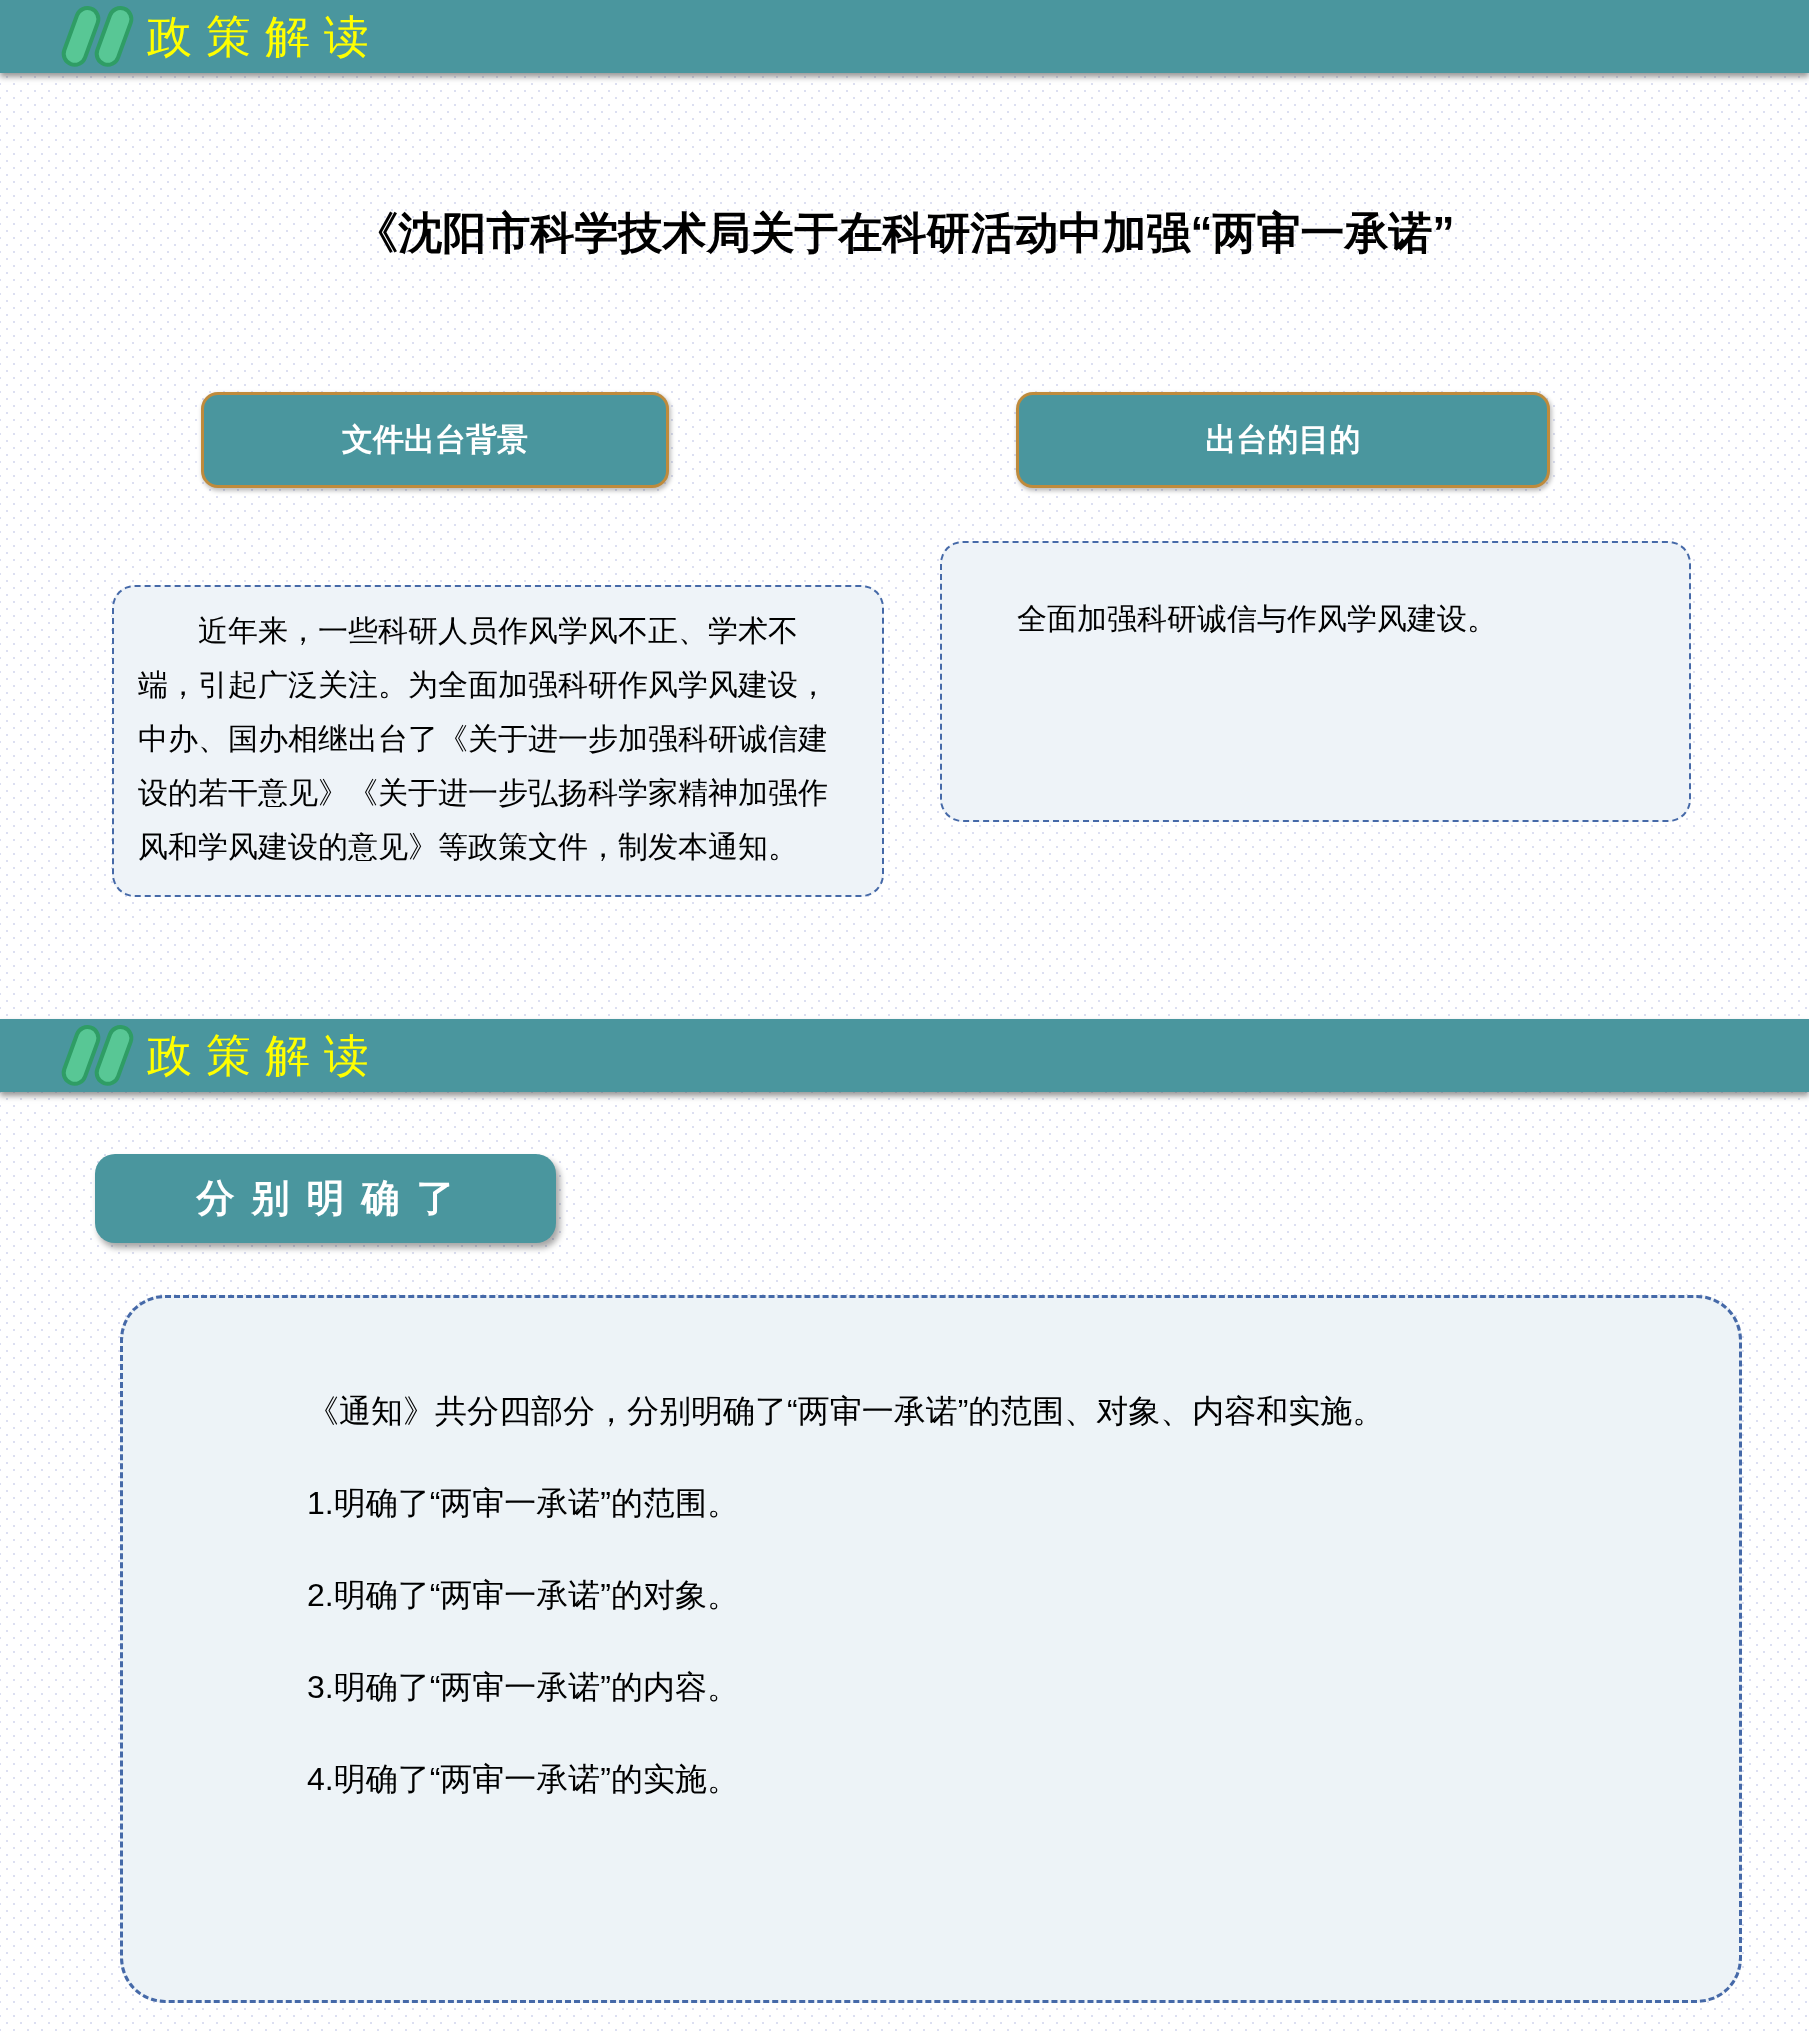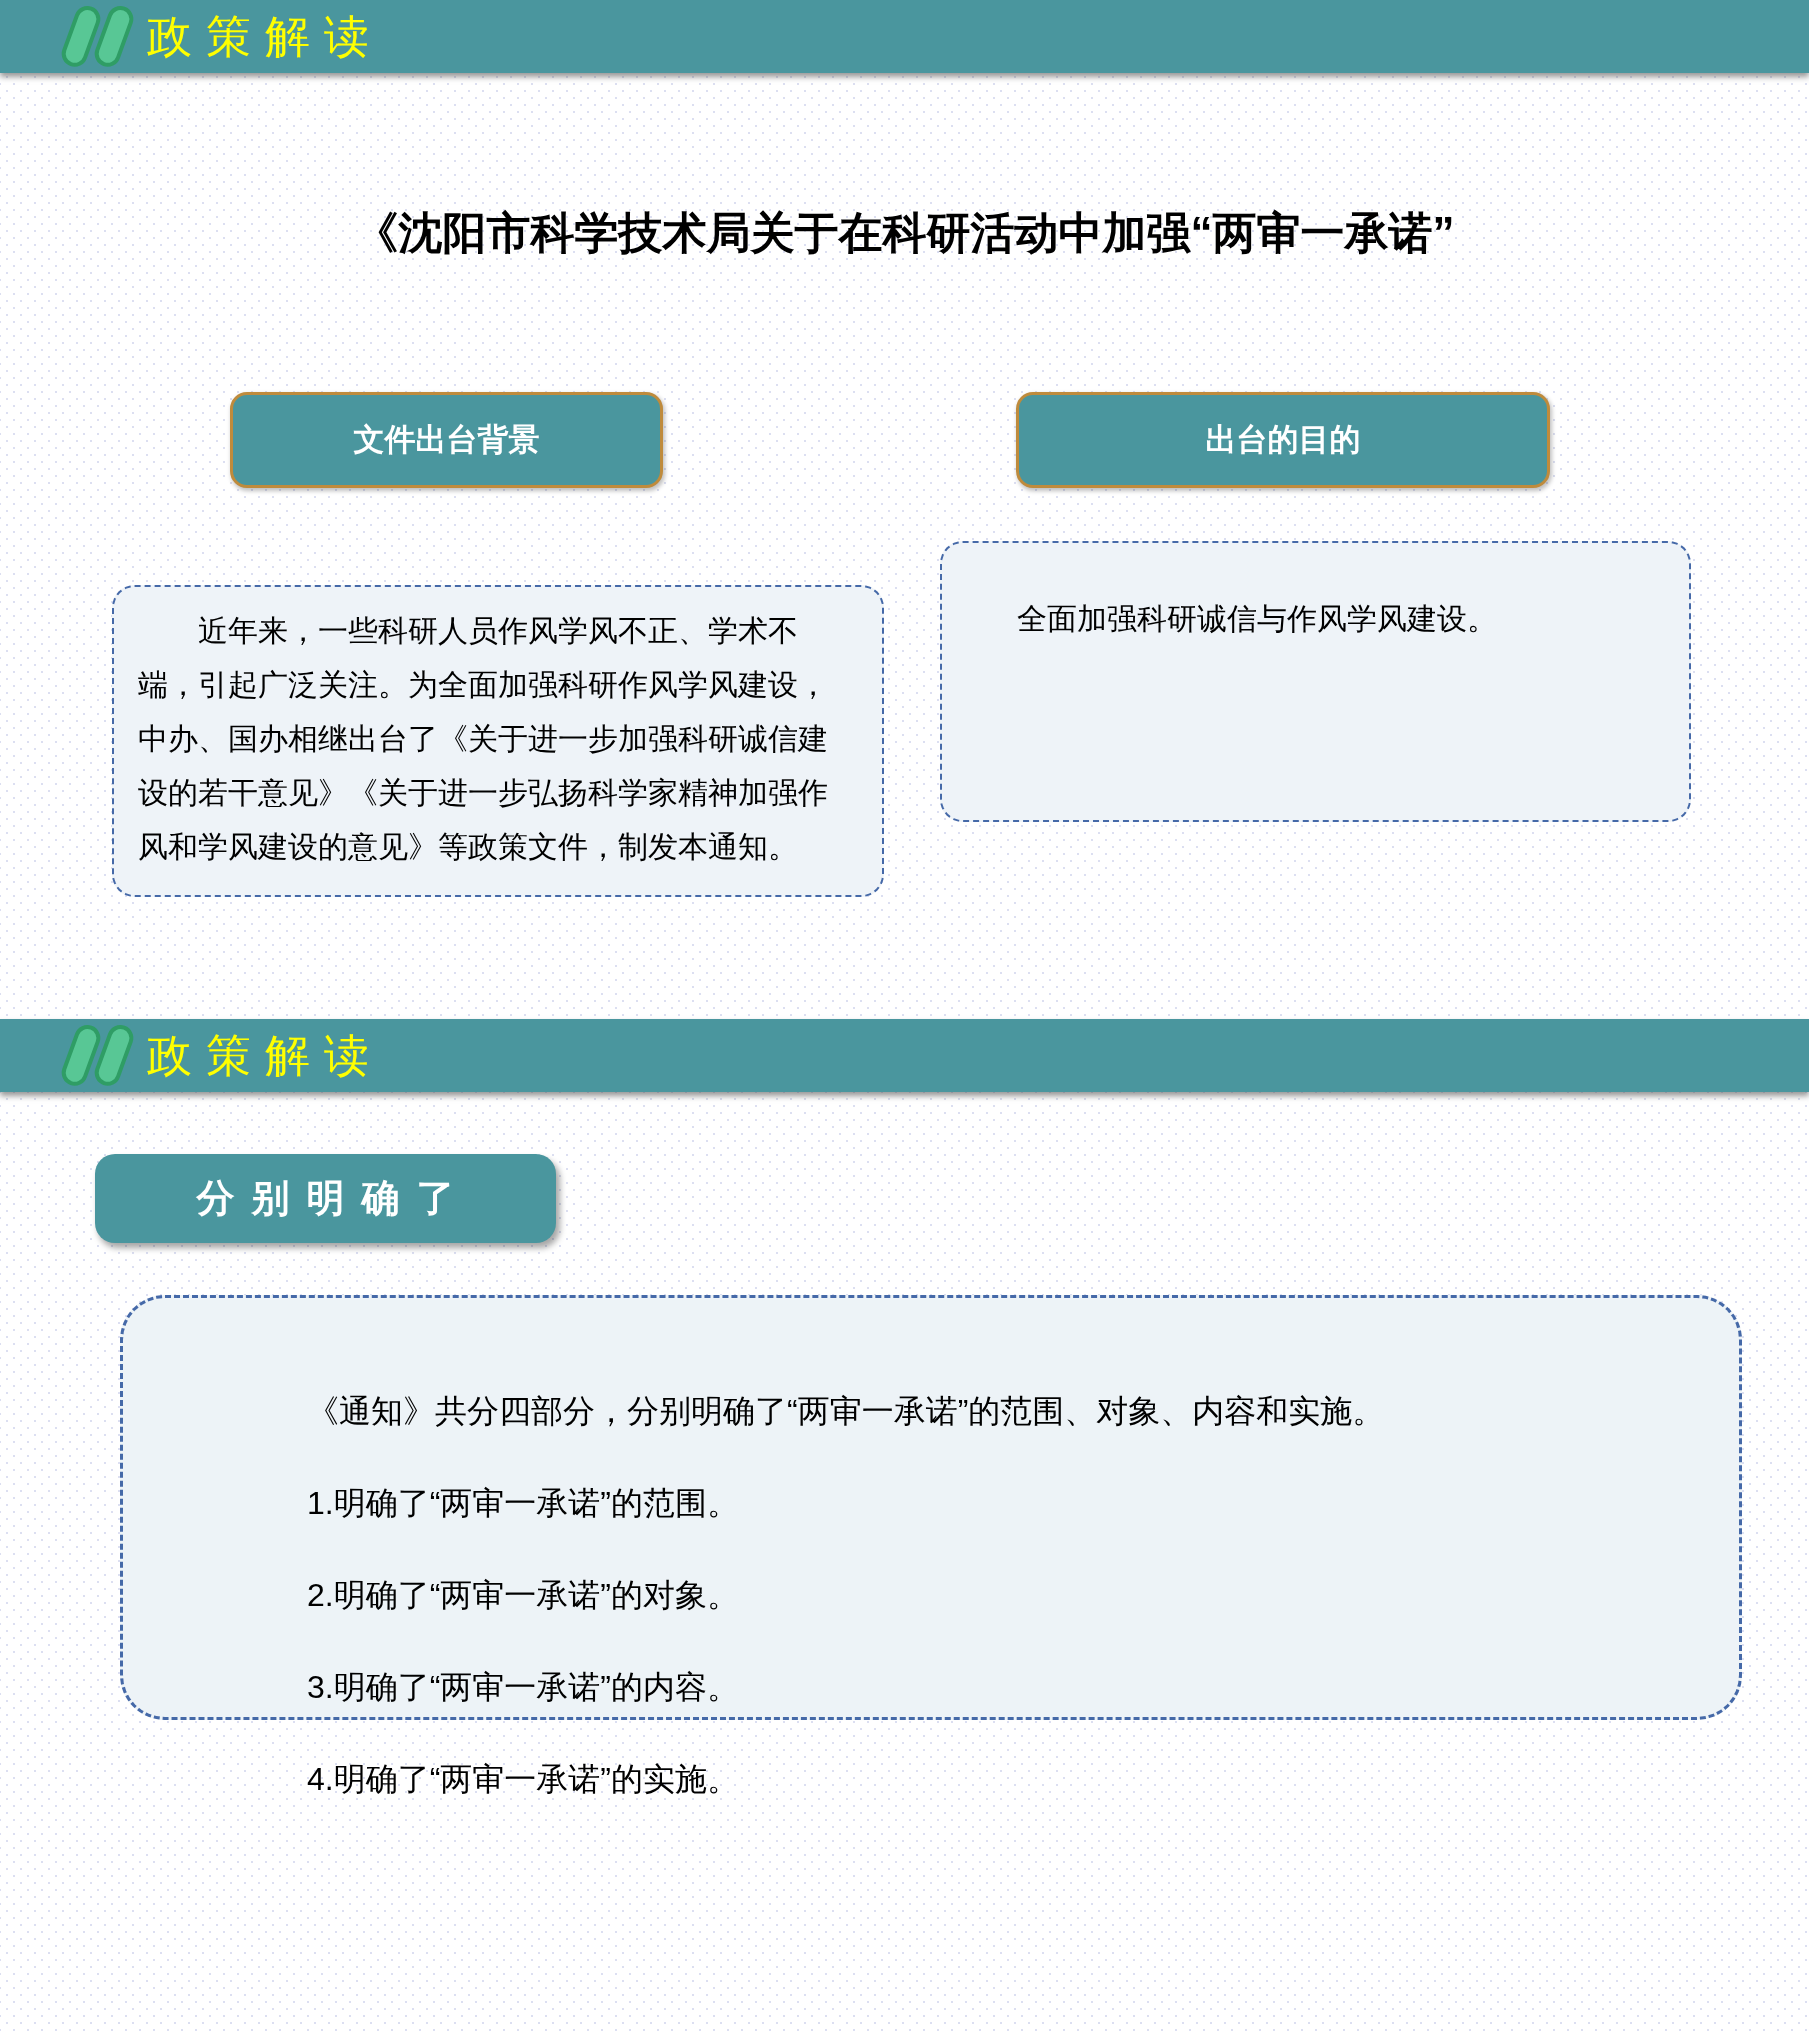--- a/index.html
+++ b/index.html
@@ -83,21 +83,21 @@
     border-radius: 17px;
     color: #ffffff;
     font-size: 31px;
     font-weight: 700;
     display: flex;
     align-items: center;
     justify-content: center;
     box-shadow: 1.4px 2.8px 4.2px rgba(0,0,0,0.25);
     white-space: nowrap;
   }
-  .btn-background { left: 201px; top: 392px; width: 433px; height: 96px; margin-left: 29px; }
+  .btn-background { left: 201px; top: 392px; width: 468px; height: 96px; }
   .btn-purpose    { left: 1016px; top: 392px; width: 534px; height: 96px; }
   .dashed-panel {
     position: absolute;
     box-sizing: border-box;
     border: 2.8px dashed #4569a8;
     border-radius: 22.6px;
     background: #eef3f8;
     color: #000000;
   }
   .panel-background { left: 112px; top: 541px; width: 772px; height: 312px; margin-top: 44px; }
@@ -132,21 +132,21 @@
     align-items: center;
     justify-content: center;
     box-shadow: 3.5px 5px 6.4px rgba(0,0,0,0.35);
     white-space: nowrap;
   }
   .main-panel {
     position: absolute;
     left: 120px;
     top: 1295px;
     width: 1622px;
-    height: 425px;
+    height: 708px;
     box-sizing: border-box;
     border: 3.5px dashed #4569a8;
     border-radius: 45px;
     background: #edf3f7;
     padding: 93px 111px 0 184px;
     color: #000000;
   }
   .main-panel p {
     margin: 0 0 52px 0;
     font-size: 32px;

